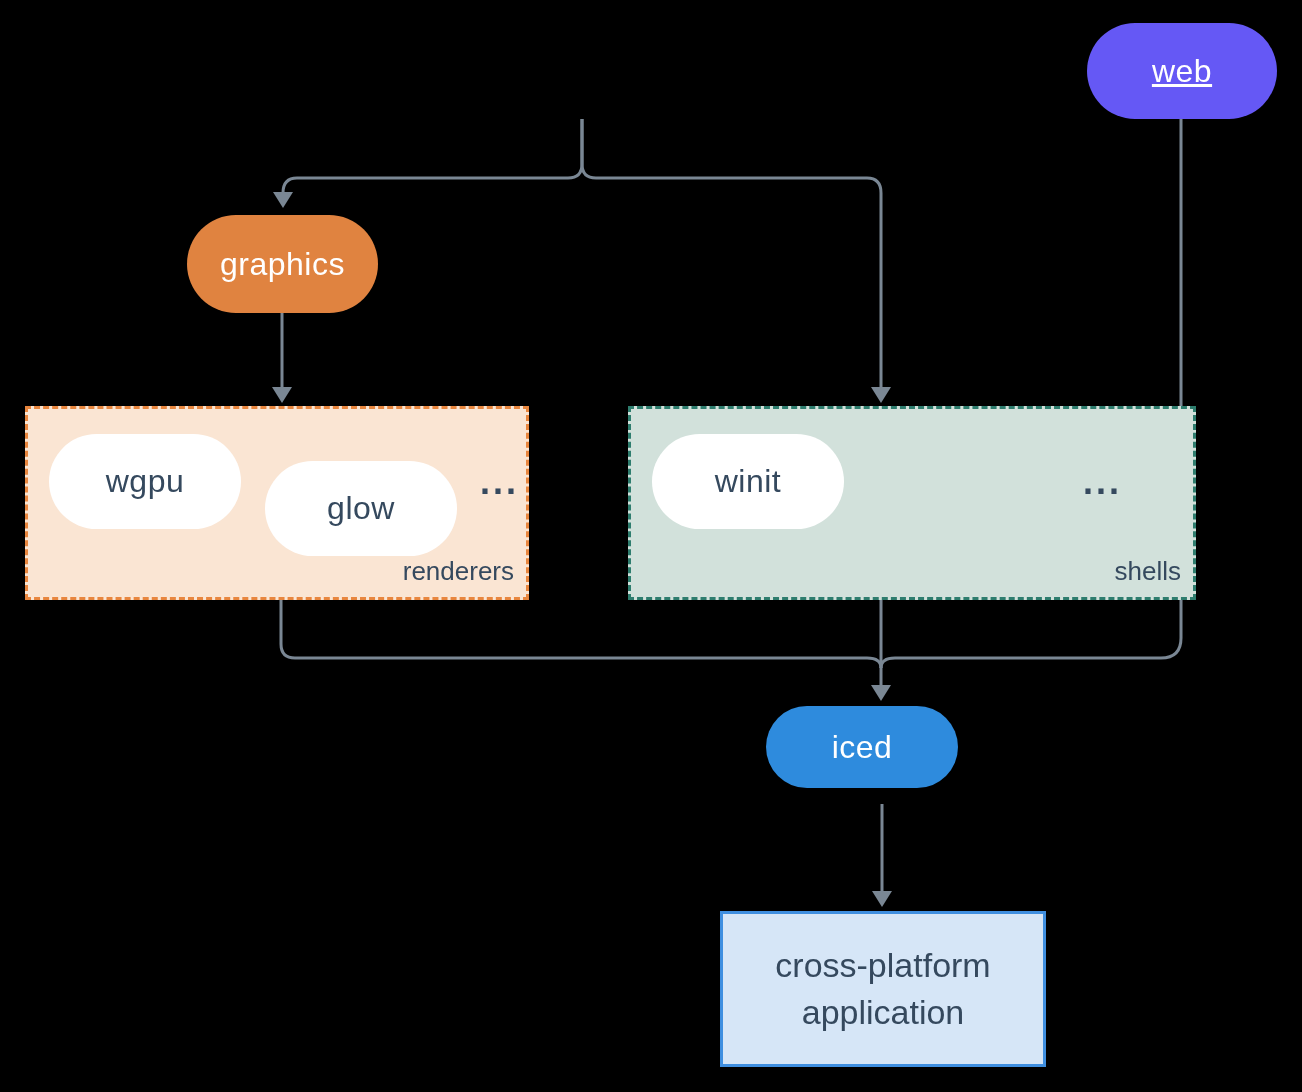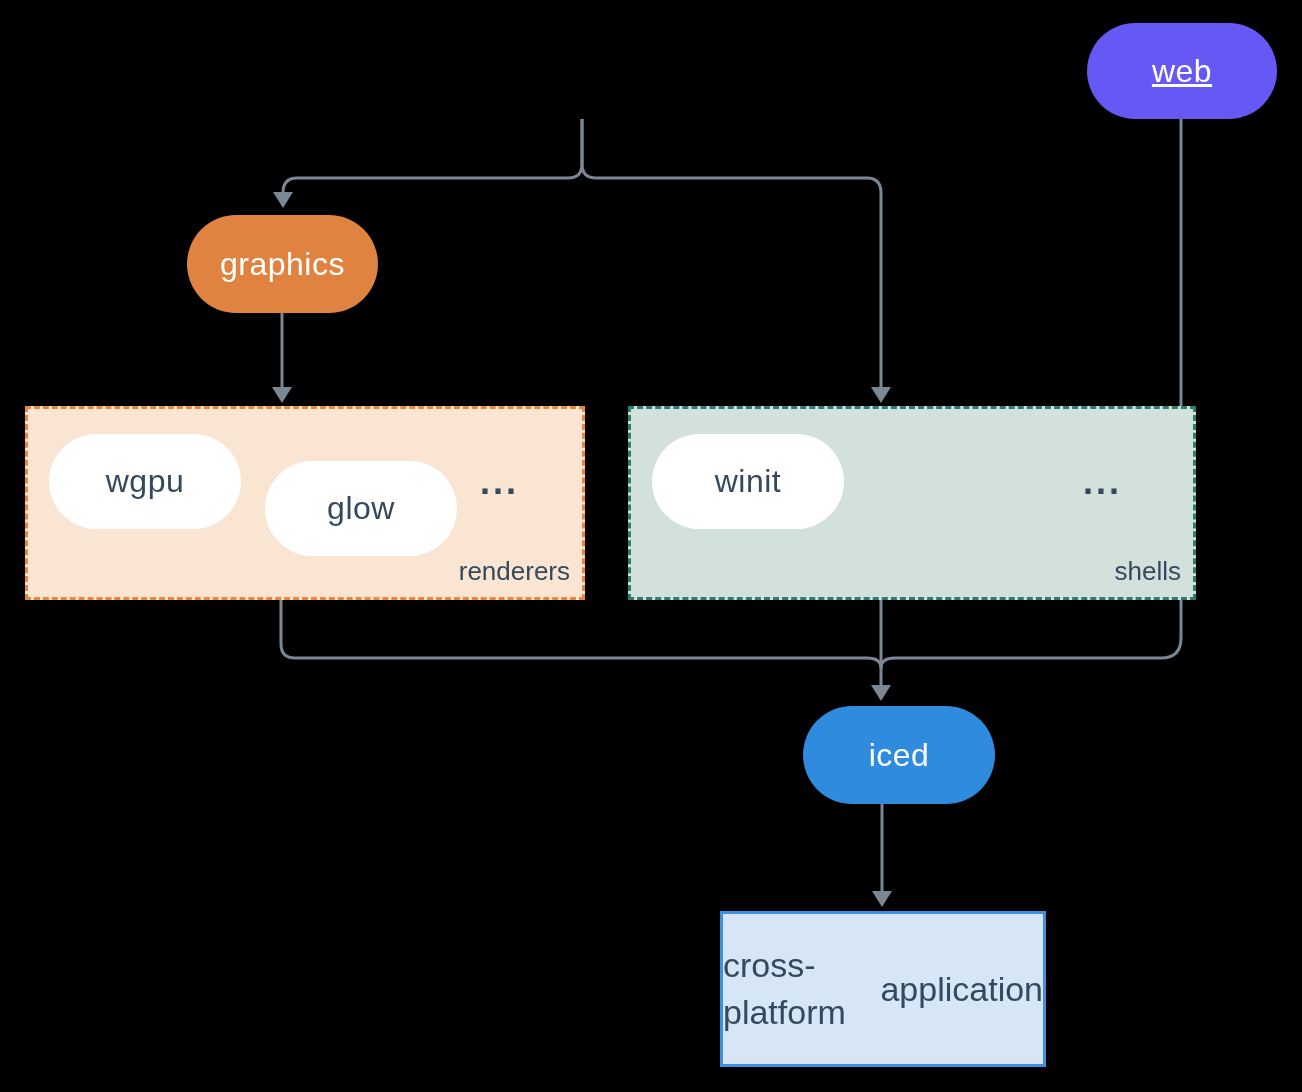--- a/index.html
+++ b/index.html
@@ -27,28 +27,28 @@
     letter-spacing: 0.5px;
   }
   .pill.purple { background: #6558f5; }
   .pill.orange { background: #e08340; }
   .pill.blue   { background: #2e8bdd; }
   .pill.white  { background: #ffffff; color: #35495e; }
 
   .node-native   { left: 487px; top: 23px;  width: 192px; height: 96px; }
   .node-web      { left: 1087px; top: 23px; width: 190px; height: 96px; text-decoration: underline; }
   .node-graphics { left: 187px; top: 215px; width: 191px; height: 98px; }
-  .node-iced     { left: 803px; top: 706px; width: 192px; height: 98px; }
+  .node-iced     { left: 766px; top: 706px; width: 192px; height: 82px; }
 
   .group {
     position: absolute;
     box-sizing: border-box;
   }
   .group-renderers {
-    left: 25px; top: 406px; width: 560px; height: 194px;
+    left: 25px; top: 406px; width: 504px; height: 194px;
     background: #fae5d3;
     border: 3px dashed #e8863e;
   }
   .group-shells {
     left: 628px; top: 406px; width: 568px; height: 194px;
     background: #d2e1db;
     border: 3px dashed #2e7d6e;
   }
   .group .inner-pill {
     top: 25px; width: 192px; height: 95px;
@@ -70,21 +70,21 @@
     color: #35495e;
     font-size: 26px;
   }
   .app-box {
     position: absolute;
     left: 720px; top: 911px; width: 326px; height: 156px;
     box-sizing: border-box;
     background: #d6e6f7;
     border: 3px solid #3f8fe0;
     display: flex;
-    flex-direction: row;
+    flex-direction: column;
     align-items: center;
     justify-content: center;
     color: #35495e;
     font-size: 34px;
     line-height: 47px;
   }
 </style>
 </head>
 <body>
 

